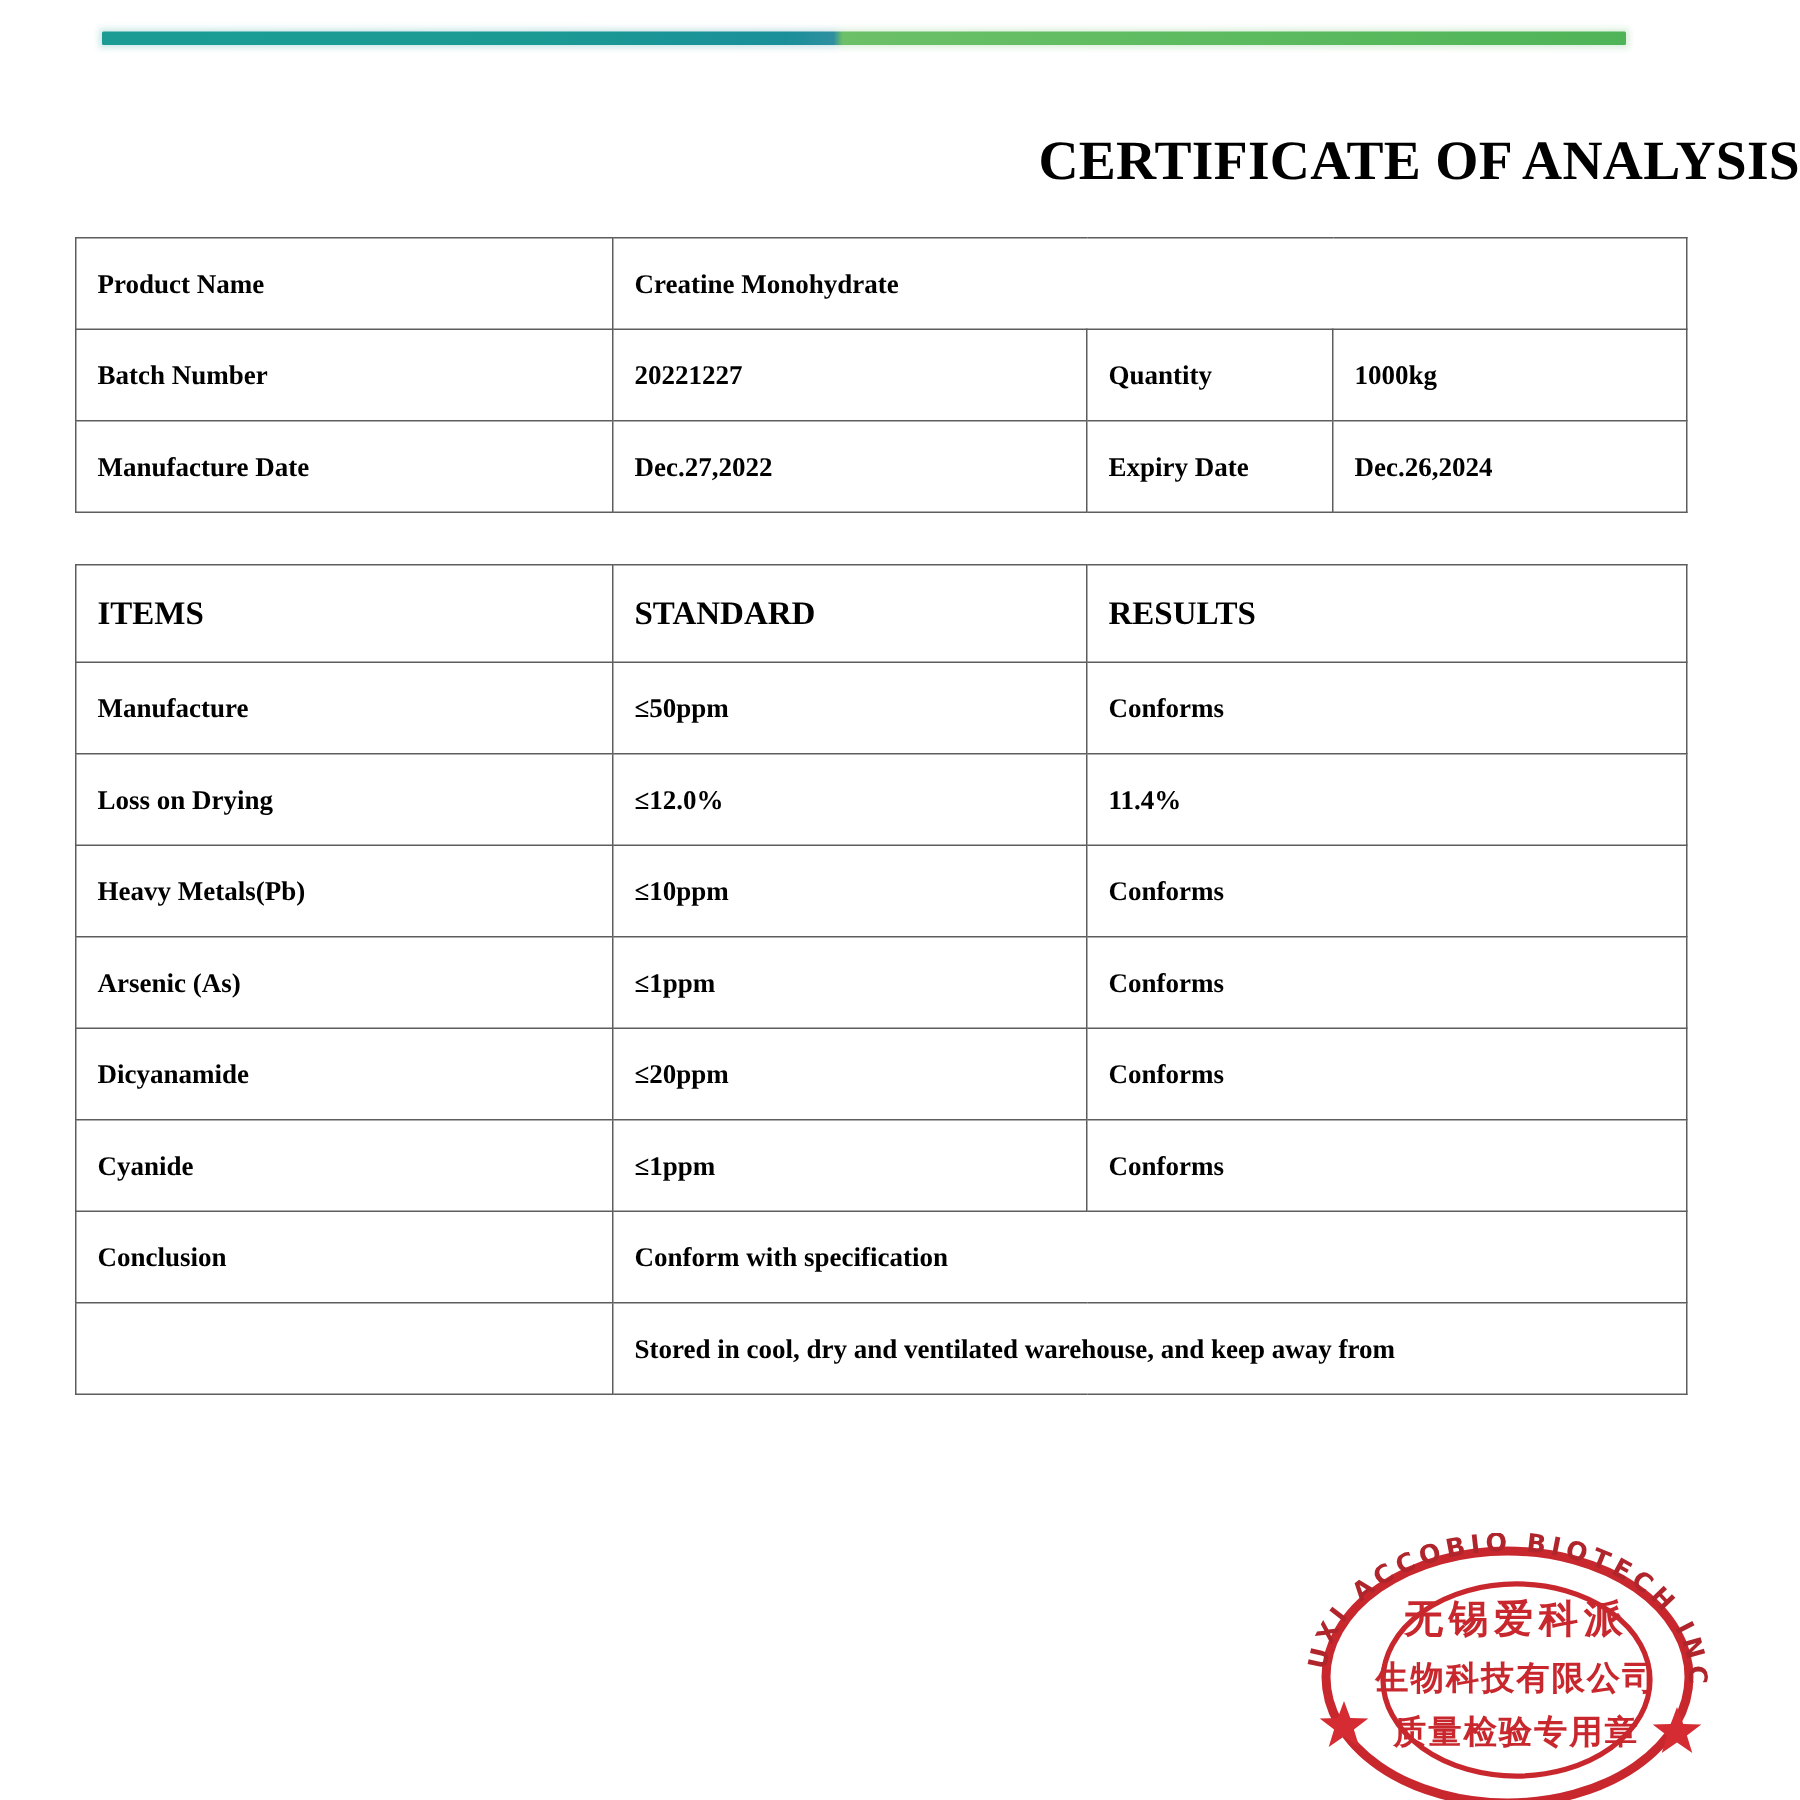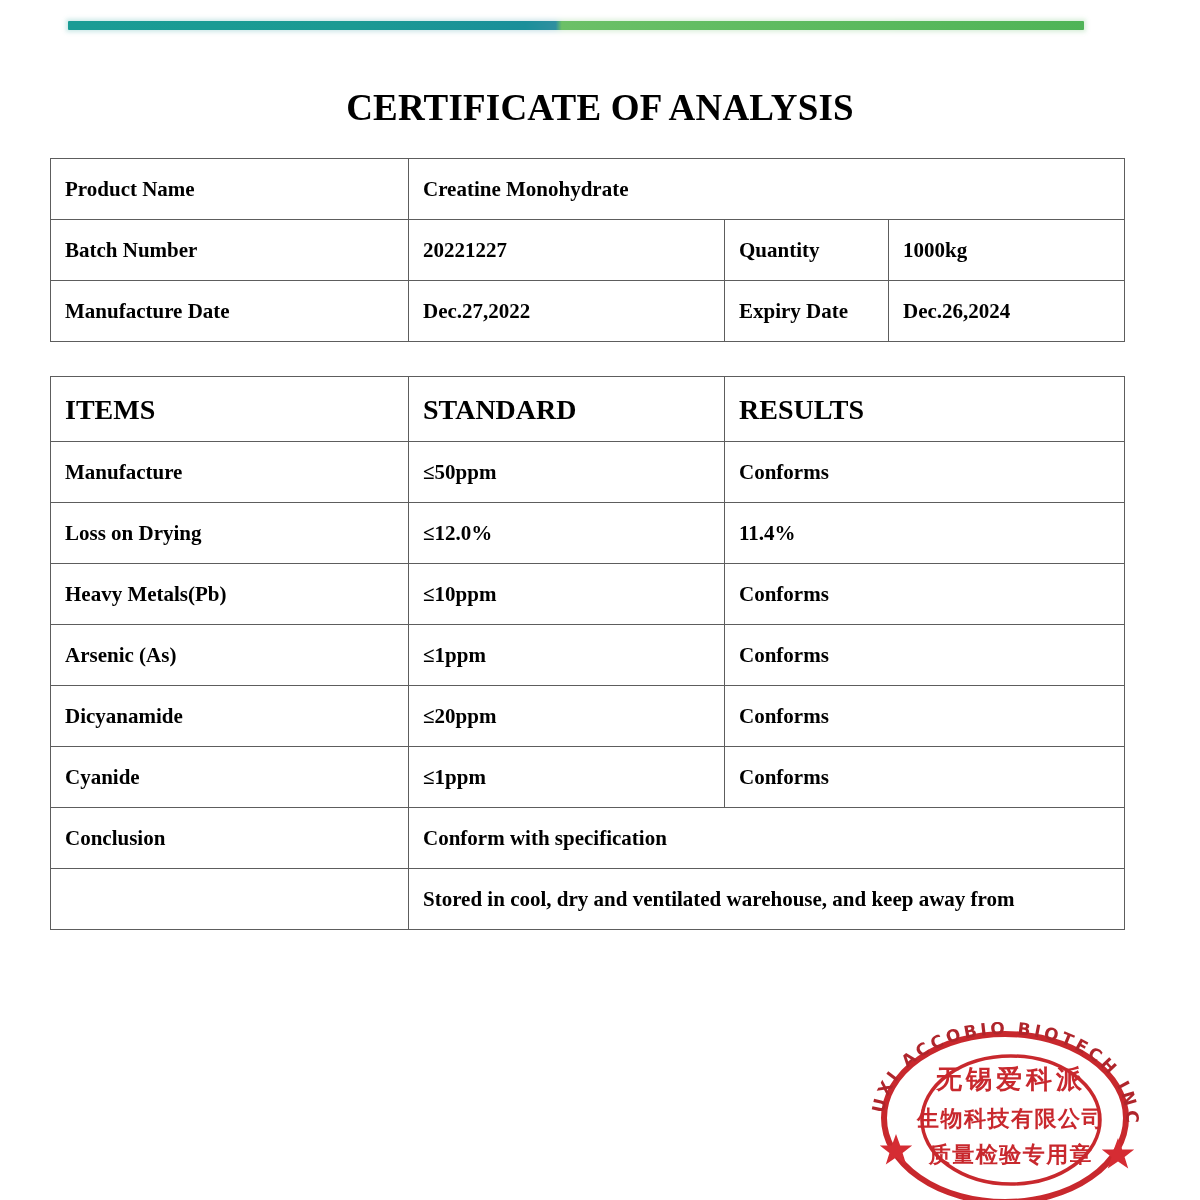--- a/index.html
+++ b/index.html
@@ -52,39 +52,39 @@
         rgba(79,180,87,.22) 100%);
     filter: blur(2px);
   }
 
   
   .doc-title {
     position: absolute;
     left: 0;
     top: 86px;
     width: 1200px;
-    text-align: center;
+    text-align: right;
     font-size: 37px;
     font-weight: bold;
     letter-spacing: .2px;
     font-family: "Liberation Serif", "DejaVu Serif", serif;
   }
 
   
   .sheet-table {
     position: absolute;
     border-collapse: collapse;
     table-layout: fixed;
     background: #fff;
   }
   .sheet-table td {
     border: 1px solid #5d5d5d;
     padding: 0 14px;
     vertical-align: middle;
-    font-size: 21px;
+    font-size: 18px;
     line-height: 1.25;
   }
   .lbl {
     font-weight: bold;
   }
   .val {
     font-weight: bold;
   }
 
   
@@ -97,21 +97,21 @@
 
   
   #results-table {
     left: 50px;
     top: 376px;
     width: 1074px;
   }
   #results-table td { height: 60px; }
   #results-table .hdr td {
     font-weight: bold;
-    font-size: 28px;
+    font-size: 22px;
     height: 64px;
   }
   #results-table td.res-top {
     vertical-align: top;
     padding-top: 10px;
   }
   #results-table tr.tall td { height: 62px; }
 
   
   .stamp {

